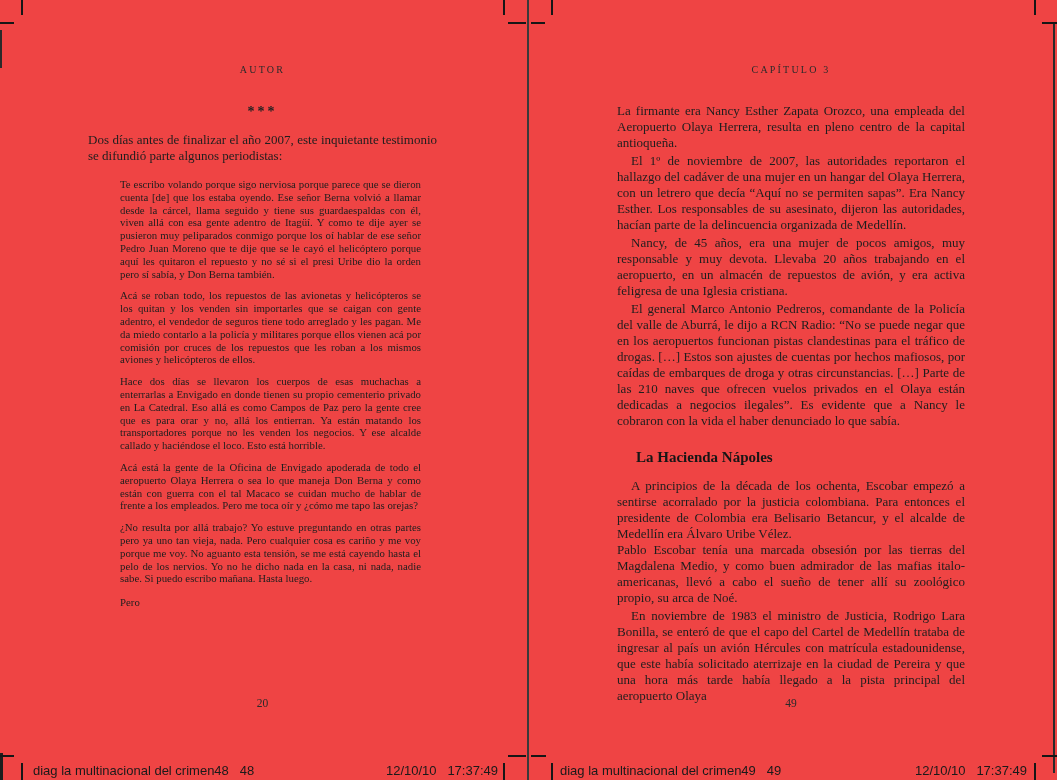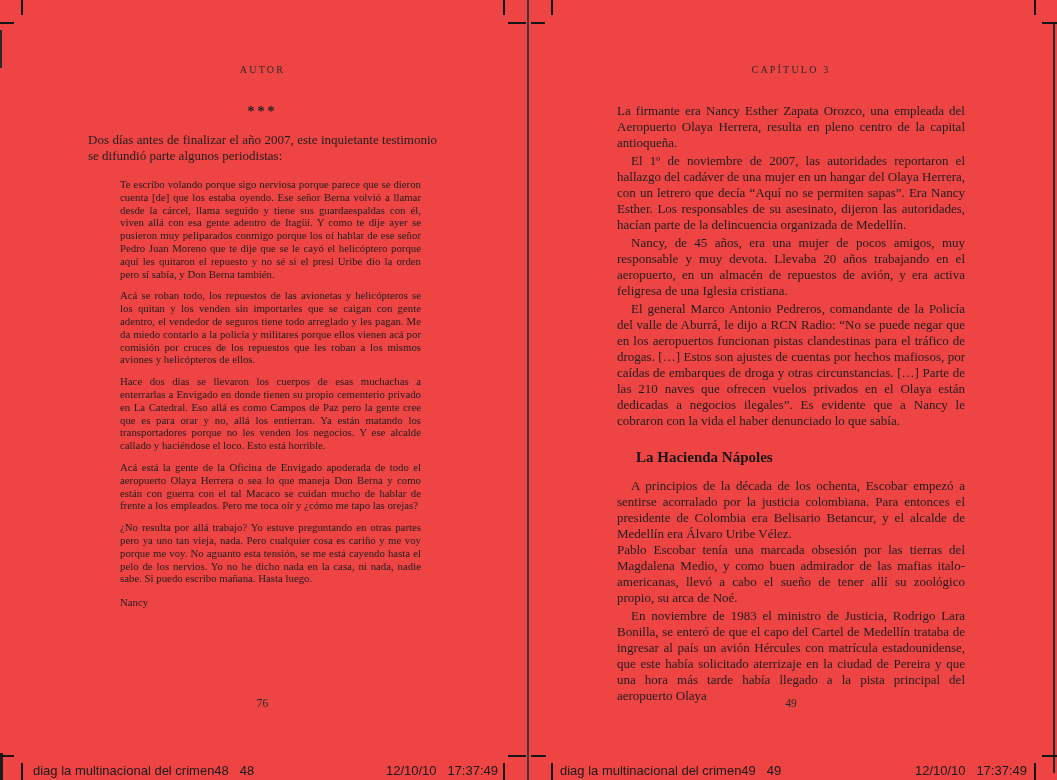--- a/index.html
+++ b/index.html
@@ -93,23 +93,23 @@
 
   <div class="page page-left">
     <div class="running-head">AUTOR</div>
     <div class="separator">***</div>
     <p class="body-para intro">Dos días antes de finalizar el año 2007, este inquietante testimonio se difundió parte algunos periodistas:</p>
     <p class="quote-para quote-first">Te escribo volando porque sigo nerviosa porque parece que se dieron cuenta [de] que los estaba oyendo. Ese señor Berna volvió a llamar desde la cárcel, llama seguido y tiene sus guardaespaldas con él, viven allá con esa gente adentro de Itagüí. Y como te dije ayer se pusieron muy peliparados conmigo porque los oí hablar de ese señor Pedro Juan Moreno que te dije que se le cayó el helicóptero porque aquí les quitaron el repuesto y no sé si el presi Uribe dio la orden pero sí sabía, y Don Berna también.</p>
     <p class="quote-para">Acá se roban todo, los repuestos de las avionetas y helicópteros se los quitan y los venden sin importarles que se caigan con gente adentro, el vendedor de seguros tiene todo arreglado y les pagan. Me da miedo contarlo a la policía y militares porque ellos vienen acá por comisión por cruces de los repuestos que les roban a los mismos aviones y helicópteros de ellos.</p>
     <p class="quote-para">Hace dos días se llevaron los cuerpos de esas muchachas a enterrarlas a Envigado en donde tienen su propio cementerio privado en La Catedral. Eso allá es como Campos de Paz pero la gente cree que es para orar y no, allá los entierran. Ya están matando los transportadores porque no les venden los negocios. Y ese alcalde callado y haciéndose el loco. Esto está horrible.</p>
     <p class="quote-para">Acá está la gente de la Oficina de Envigado apoderada de todo el aeropuerto Olaya Herrera o sea lo que maneja Don Berna y como están con guerra con el tal Macaco se cuidan mucho de hablar de frente a los empleados. Pero me toca oír y ¿cómo me tapo las orejas?</p>
     <p class="quote-para">¿No resulta por allá trabajo? Yo estuve preguntando en otras partes pero ya uno tan vieja, nada. Pero cualquier cosa es cariño y me voy porque me voy. No aguanto esta tensión, se me está cayendo hasta el pelo de los nervios. Yo no he dicho nada en la casa, ni nada, nadie sabe. Si puedo escribo mañana. Hasta luego.</p>
-    <p class="quote-para signature">Nancy</p>
+    <p class="quote-para signature">Pero</p>
   </div>
-  <div class="folio folio-left">76</div>
+  <div class="folio folio-left">20</div>
 
   <div class="page page-right">
     <div class="running-head">CAPÍTULO 3</div>
     <p class="body-para first-after-head">La firmante era Nancy Esther Zapata Orozco, una empleada del Aeropuerto Olaya Herrera, resulta en pleno centro de la capital antioqueña.</p>
     <p class="body-para indent">El 1º de noviembre de 2007, las autoridades reportaron el hallazgo del cadáver de una mujer en un hangar del Olaya Herrera, con un letrero que decía “Aquí no se permiten sapas”. Era Nancy Esther. Los responsables de su asesinato, dijeron las autoridades, hacían parte de la delincuencia organizada de Medellín.</p>
     <p class="body-para indent">Nancy, de 45 años, era una mujer de pocos amigos, muy responsable y muy devota. Llevaba 20 años trabajando en el aeropuerto, en un almacén de repuestos de avión, y era activa feligresa de una Iglesia cristiana.</p>
     <p class="body-para indent">El general Marco Antonio Pedreros, comandante de la Policía del valle de Aburrá, le dijo a RCN Radio: “No se puede negar que en los aeropuertos funcionan pistas clandestinas para el tráfico de drogas. […] Estos son ajustes de cuentas por hechos mafiosos, por caídas de embarques de droga y otras circunstancias. […] Parte de las 210 naves que ofrecen vuelos privados en el Olaya están dedicadas a negocios ilegales”. Es evidente que a Nancy le cobraron con la vida el haber denunciado lo que sabía.</p>
     <div class="section-heading">La Hacienda Nápoles</div>
     <p class="body-para indent">A principios de la década de los ochenta, Escobar empezó a sentirse acorralado por la justicia colombiana. Para entonces el presidente de Colombia era Belisario Betancur, y el alcalde de Medellín era Álvaro Uribe Vélez.</p>
     <p class="body-para">Pablo Escobar tenía una marcada obsesión por las tierras del Magdalena Medio, y como buen admirador de las mafias italo-americanas, llevó a cabo el sueño de tener allí su zoológico propio, su arca de Noé.</p>

